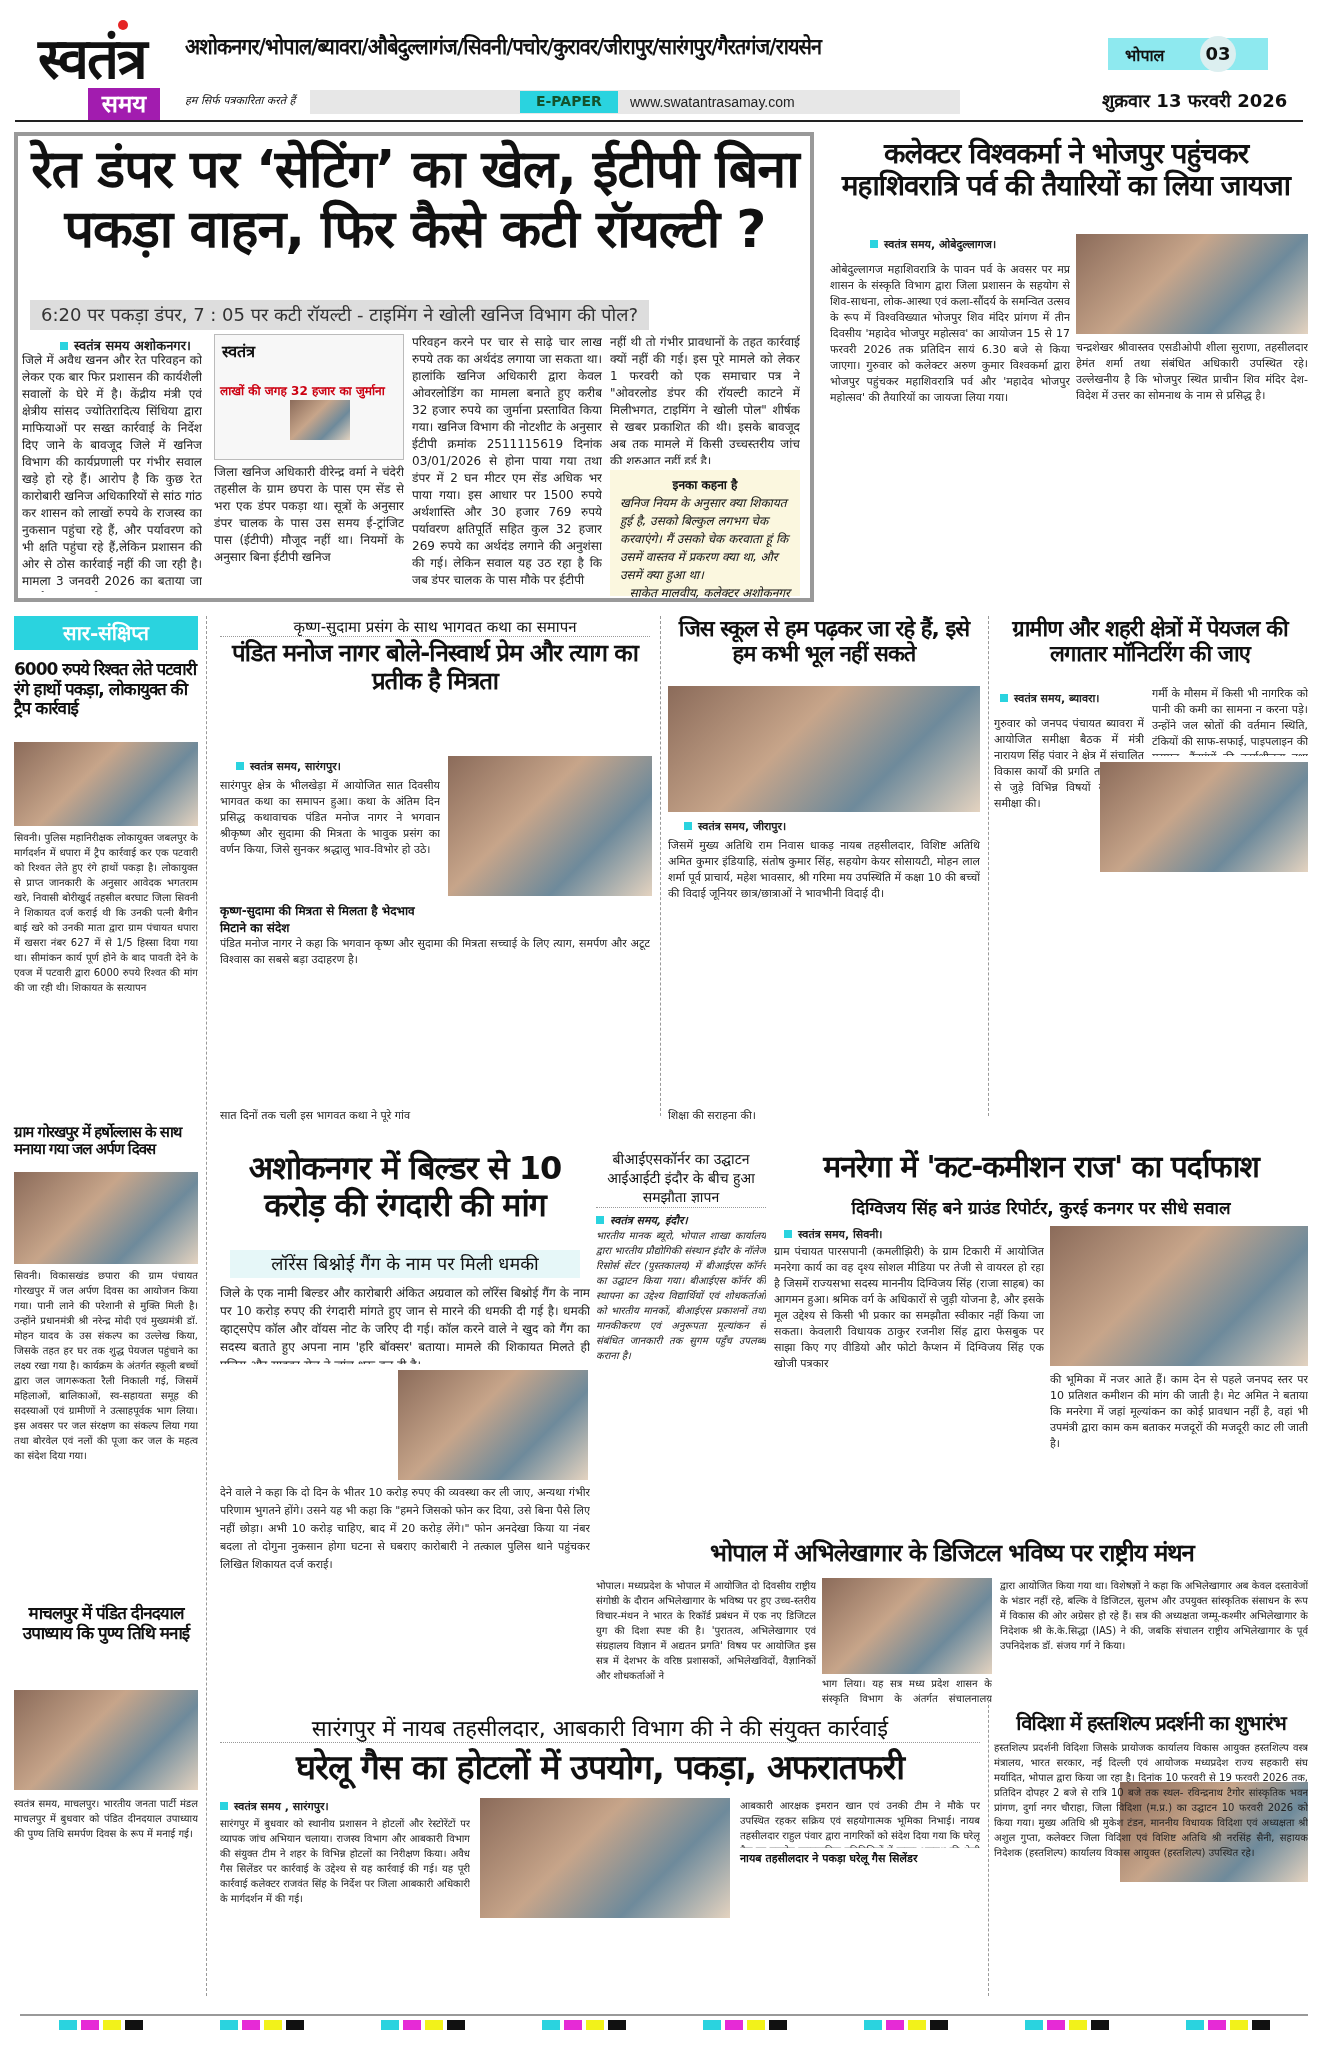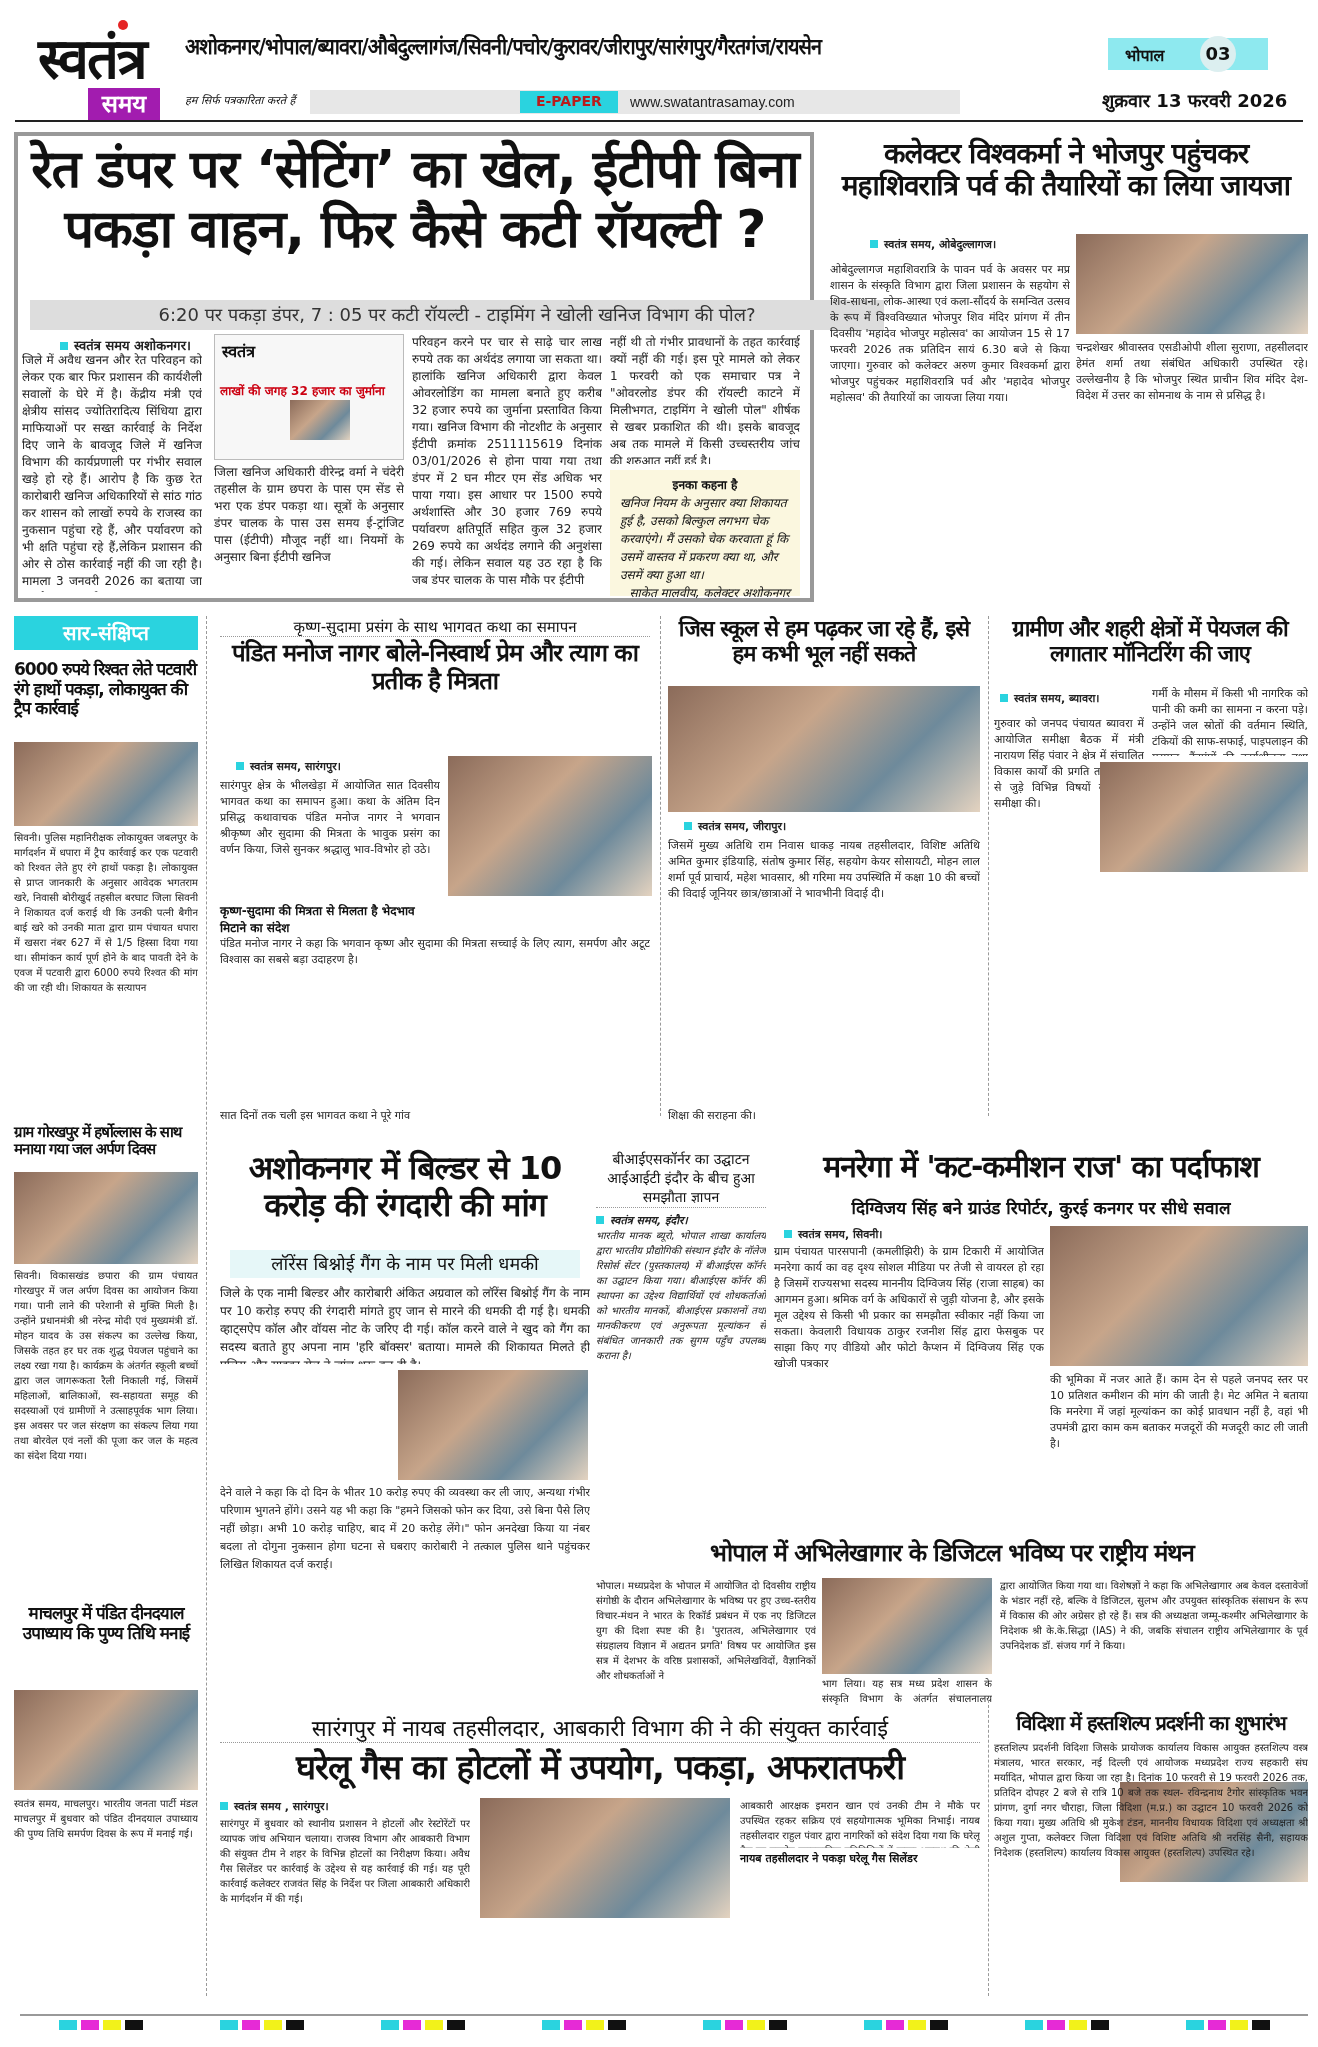--- a/index.html
+++ b/index.html
@@ -4,21 +4,21 @@
 <style>
 *{box-sizing:border-box;margin:0;padding:0}
 body{width:1318px;height:2047px;background:#fff;font-family:"DejaVu Sans","Liberation Sans",sans-serif;color:#111;position:relative;overflow:hidden}
 .abs{position:absolute}
 .logo-top{left:38px;top:28px;font-size:56px;font-weight:900;line-height:60px;letter-spacing:-2px;font-family:"DejaVu Serif",serif}
 .logo-bot{left:88px;top:88px;width:72px;height:32px;background:#a21caf;color:#fff;font-size:24px;font-weight:900;text-align:center;line-height:32px}
 .logo-dot{left:118px;top:20px;width:10px;height:10px;border-radius:50%;background:#e52424}
 .cities{left:185px;top:30px;font-size:22px;font-weight:700;letter-spacing:-1px;white-space:nowrap;transform:scaleX(.9);transform-origin:left}
 .tagline{left:185px;top:92px;font-size:11px;font-style:italic}
 .ebar{left:310px;top:90px;width:650px;height:24px;background:#e7e7e7}
-.epaper{left:520px;top:91px;height:22px;background:#2ad3df;color:#b91c1c;font-weight:700;font-size:14px;padding:2px 16px}
+.epaper{left:520px;top:91px;height:22px;background:#2ad3df;color:#14532d;font-weight:700;font-size:14px;padding:2px 16px}
 .url{left:630px;top:94px;font-size:14px;color:#222;font-family:"Liberation Sans",sans-serif}
 .edition{left:1108px;top:38px;width:160px;height:32px;background:#8ee9ef}
 .edition-name{left:1125px;top:44px;font-size:16px;font-weight:700}
 .page-no{left:1200px;top:36px;width:36px;height:36px;border-radius:50%;background:#dceff0;font-weight:900;font-size:18px;text-align:center;line-height:36px}
 .date{left:1102px;top:88px;font-size:18px;font-weight:700}
 .rule{left:15px;top:120px;width:1288px;height:2px;background:#222}
 .box{border:4px solid #999}
 .hl{font-weight:900;line-height:1.15;letter-spacing:-1px}
 .sub{background:#ddd;text-align:center;font-size:18px;color:#333}
 .col{font-size:11px;line-height:16px;text-align:justify;color:#222;overflow:hidden}
@@ -43,21 +43,21 @@
 <div class="abs epaper">E-PAPER</div>
 <div class="abs url">www.swatantrasamay.com</div>
 <div class="abs edition"></div>
 <div class="abs edition-name">भोपाल</div>
 <div class="abs page-no">03</div>
 <div class="abs date">शुक्रवार 13 फरवरी 2026</div>
 <div class="abs rule"></div>
 
 <div class="abs box" style="left:14px;top:132px;width:800px;height:470px"></div>
 <div class="abs hl" style="left:30px;top:140px;width:770px;font-size:52px;text-align:center">रेत डंपर पर ‘सेटिंग’ का खेल, ईटीपी बिना पकड़ा वाहन, फिर कैसे कटी रॉयल्टी ?</div>
-<div class="abs sub" style="left:30px;top:300px;width:854px;height:30px;line-height:30px">6:20 पर पकड़ा डंपर, 7 : 05 पर कटी रॉयल्टी - टाइमिंग ने खोली खनिज विभाग की पोल?</div>
+<div class="abs sub" style="left:30px;top:300px;width:619px;height:30px;line-height:30px">6:20 पर पकड़ा डंपर, 7 : 05 पर कटी रॉयल्टी - टाइमिंग ने खोली खनिज विभाग की पोल?</div>
 <div class="abs dateline" style="left:60px;top:336px;font-size:13px">स्वतंत्र समय अशोकनगर।</div>
 <div class="abs col" style="left:22px;top:352px;width:180px;height:240px;font-size:12px;line-height:17px">जिले में अवैध खनन और रेत परिवहन को लेकर एक बार फिर प्रशासन की कार्यशैली सवालों के घेरे में है। केंद्रीय मंत्री एवं क्षेत्रीय सांसद ज्योतिरादित्य सिंधिया द्वारा माफियाओं पर सख्त कार्रवाई के निर्देश दिए जाने के बावजूद जिले में खनिज विभाग की कार्यप्रणाली पर गंभीर सवाल खड़े हो रहे हैं। आरोप है कि कुछ रेत कारोबारी खनिज अधिकारियों से सांठ गांठ कर शासन को लाखों रुपये के राजस्व का नुकसान पहुंचा रहे हैं, और पर्यावरण को भी क्षति पहुंचा रहे हैं,लेकिन प्रशासन की ओर से ठोस कार्रवाई नहीं की जा रही है। मामला 3 जनवरी 2026 का बताया जा रहा है, जब प्रभारी</div>
 <div class="abs" style="left:214px;top:334px;width:190px;height:126px;border:1px solid #bbb;background:#f7f7f7"></div>
 <div class="abs" style="left:222px;top:340px;font-weight:900;font-size:16px">स्वतंत्र</div>
 <div class="abs" style="left:220px;top:382px;width:178px;font-weight:900;font-size:12px;color:#c01">लाखों की जगह 32 हजार का जुर्माना</div>
 <div class="abs img" style="left:290px;top:400px;width:60px;height:40px"></div>
 <div class="abs col" style="left:214px;top:464px;width:190px;height:130px;font-size:12px;line-height:17px">जिला खनिज अधिकारी वीरेन्द्र वर्मा ने चंदेरी तहसील के ग्राम छपरा के पास एम सेंड से भरा एक डंपर पकड़ा था। सूत्रों के अनुसार डंपर चालक के पास उस समय ई-ट्रांजिट पास (ईटीपी) मौजूद नहीं था। नियमों के अनुसार बिना ईटीपी खनिज</div>
 <div class="abs col" style="left:412px;top:334px;width:190px;height:260px;font-size:12px;line-height:17px">परिवहन करने पर चार से साढ़े चार लाख रुपये तक का अर्थदंड लगाया जा सकता था। हालांकि खनिज अधिकारी द्वारा केवल ओवरलोडिंग का मामला बनाते हुए करीब 32 हजार रुपये का जुर्माना प्रस्तावित किया गया। खनिज विभाग की नोटशीट के अनुसार ईटीपी क्रमांक 2511115619 दिनांक 03/01/2026 से होना पाया गया तथा डंपर में 2 घन मीटर एम सेंड अधिक भर पाया गया। इस आधार पर 1500 रुपये अर्थशास्ति और 30 हजार 769 रुपये पर्यावरण क्षतिपूर्ति सहित कुल 32 हजार 269 रुपये का अर्थदंड लगाने की अनुशंसा की गई। लेकिन सवाल यह उठ रहा है कि जब डंपर चालक के पास मौके पर ईटीपी</div>
 <div class="abs col" style="left:610px;top:334px;width:190px;height:130px;font-size:12px;line-height:17px">नहीं थी तो गंभीर प्रावधानों के तहत कार्रवाई क्यों नहीं की गई। इस पूरे मामले को लेकर 1 फरवरी को एक समाचार पत्र ने "ओवरलोड डंपर की रॉयल्टी काटने में मिलीभगत, टाइमिंग ने खोली पोल" शीर्षक से खबर प्रकाशित की थी। इसके बावजूद अब तक मामले में किसी उच्चस्तरीय जांच की शुरुआत नहीं हुई है।</div>
 <div class="abs quote" style="left:610px;top:470px;width:190px;height:126px">

